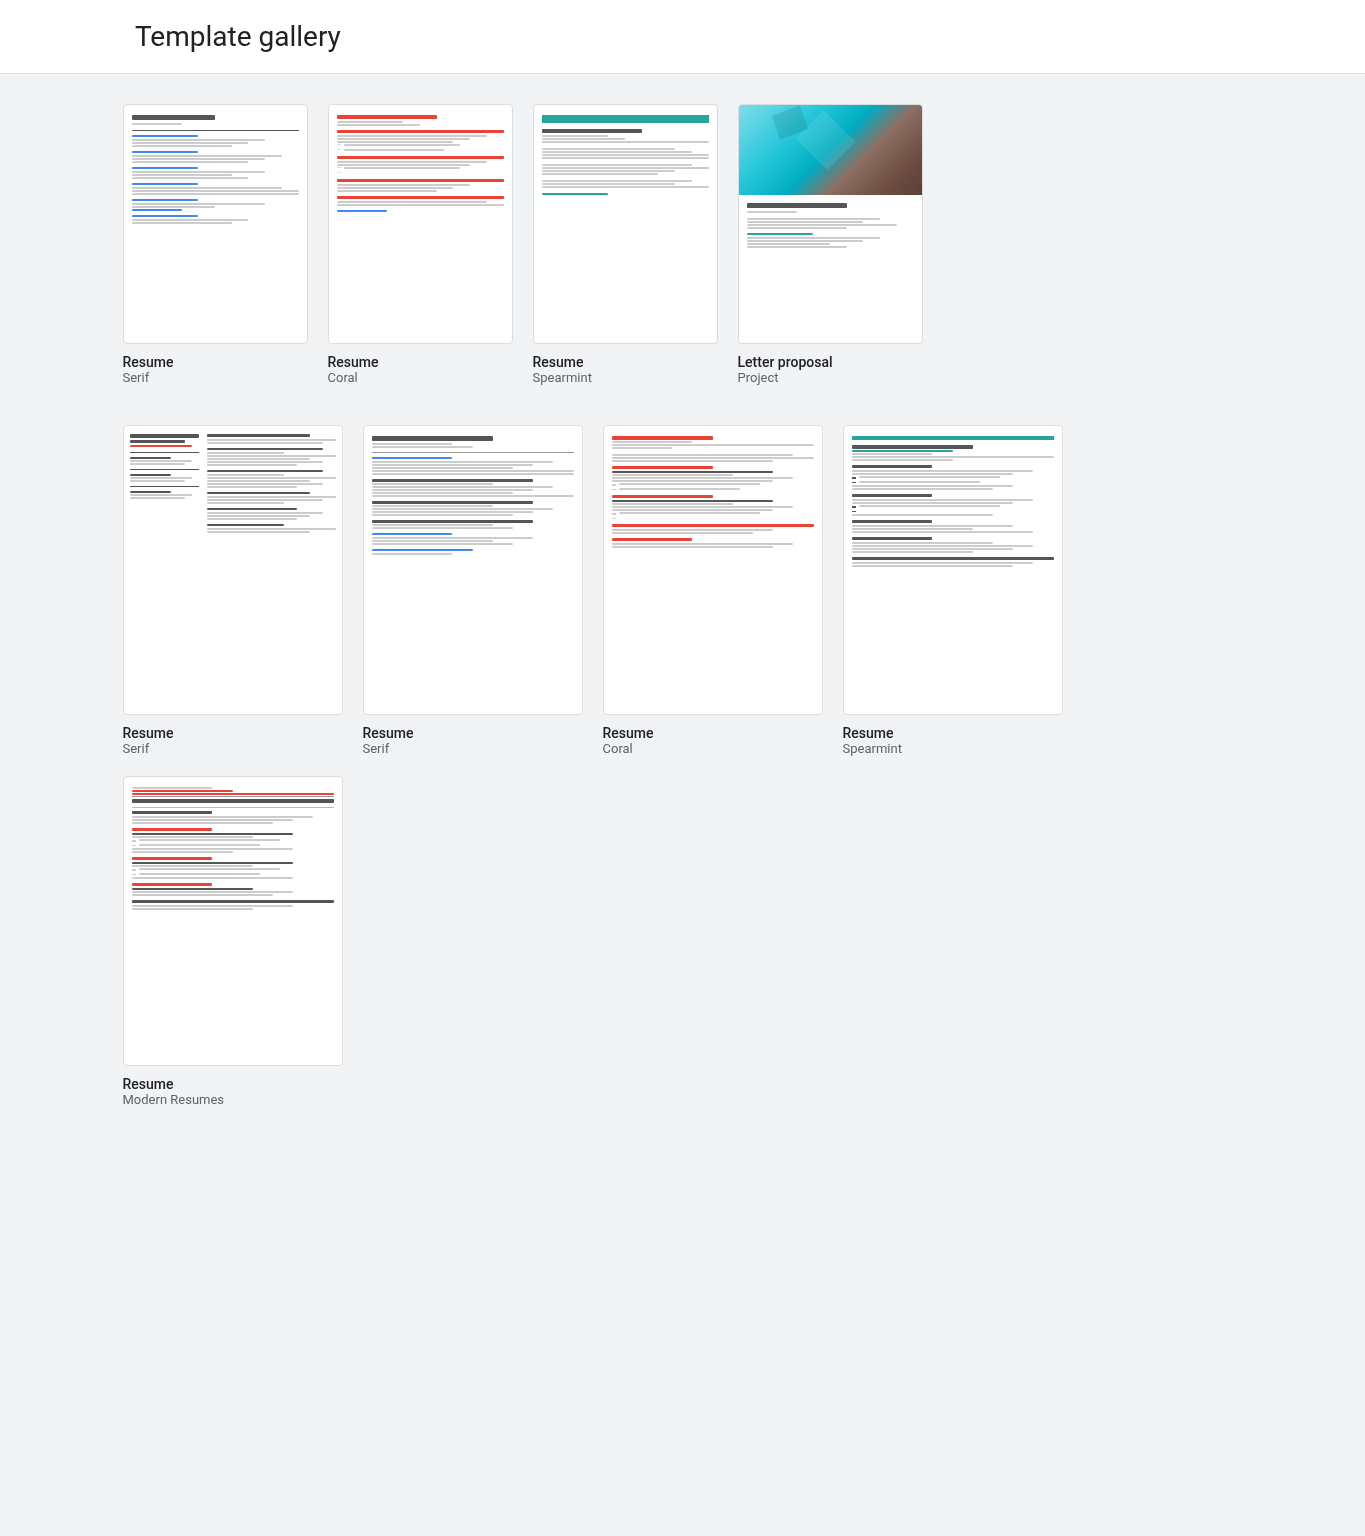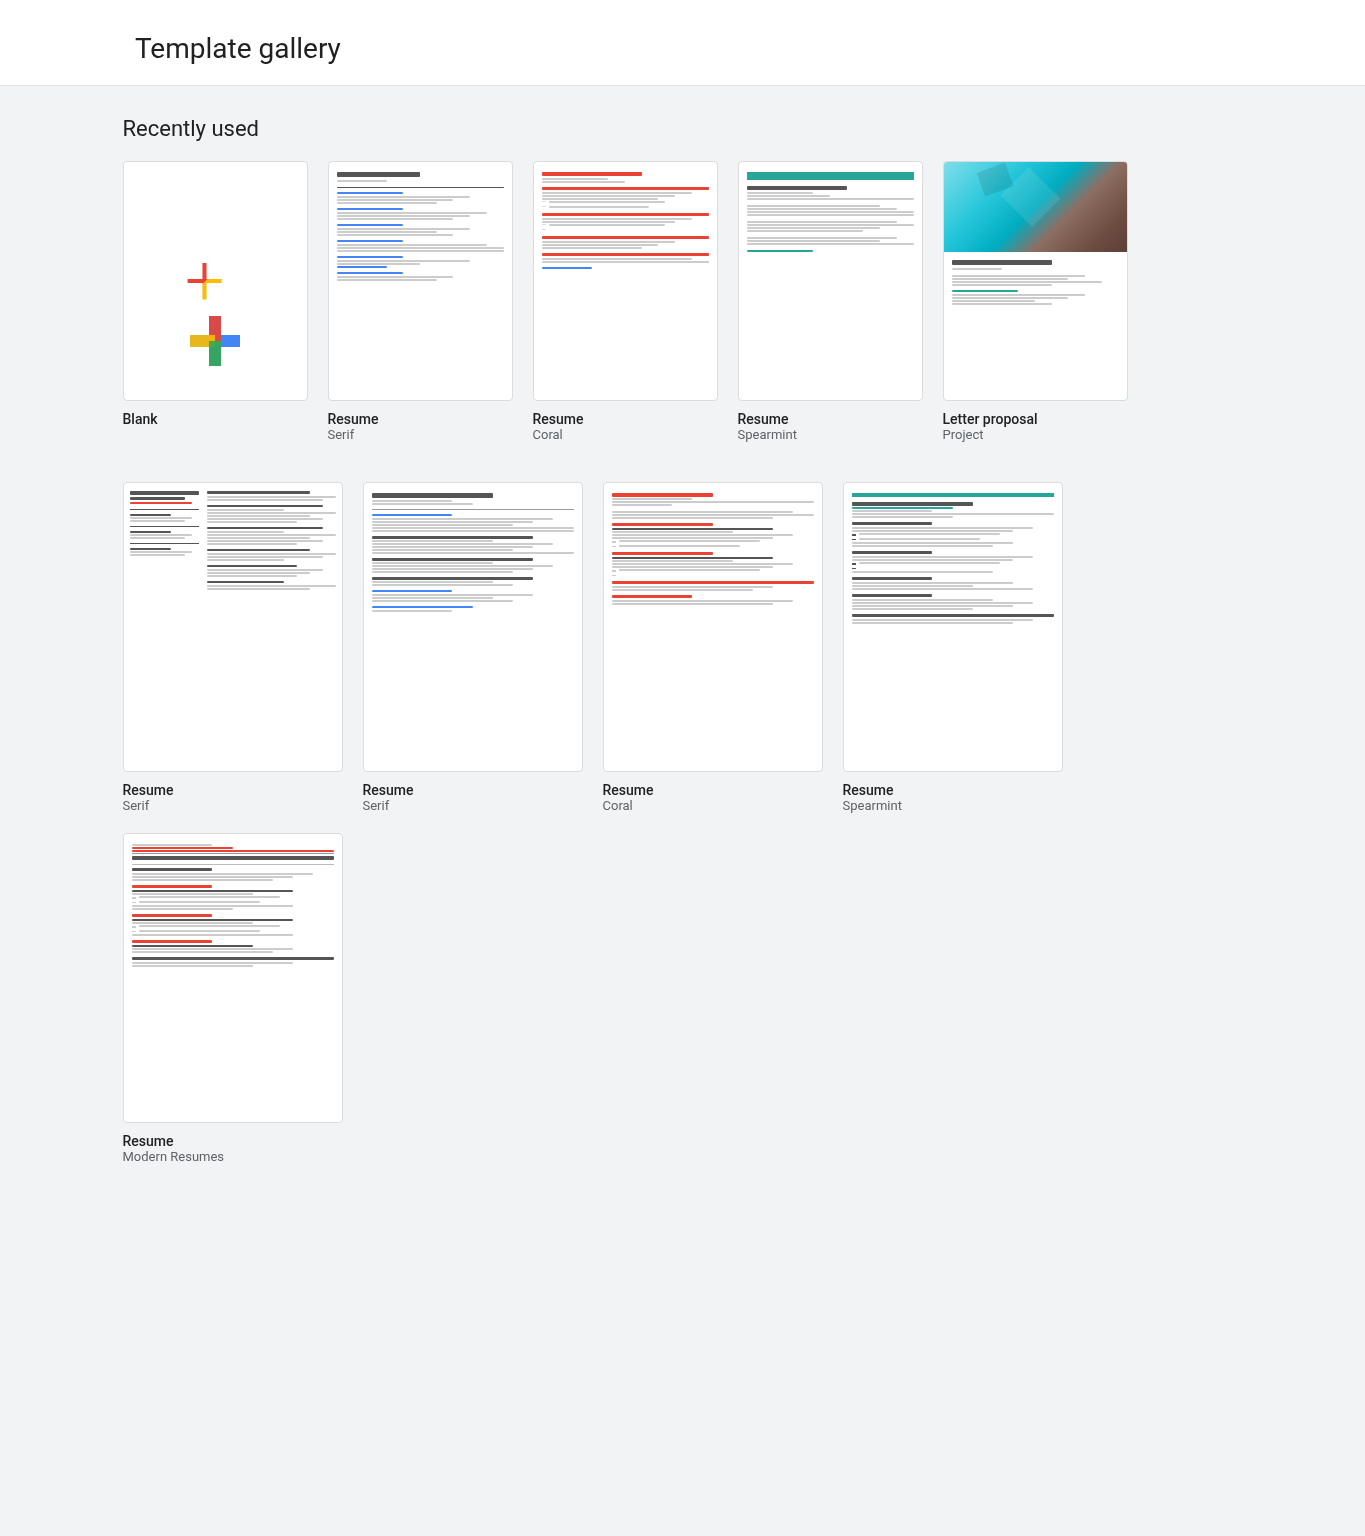--- a/index.html
+++ b/index.html
@@ -11,21 +11,20 @@
     }
     .page-header {
       background: #fff;
       padding: 20px 40px 20px 135px;
       border-bottom: 1px solid #e0e0e0;
     }
     .page-title {
       font-size: 28px;
       font-weight: 400;
       color: #202124;
-      margin-top: 12px;
     }
     .content {
       padding: 30px 40px;
       max-width: 1200px;
       margin: 0 auto;
     }
     .section {
       margin-bottom: 40px;
     }
     .section-title {
@@ -140,37 +139,22 @@
 </head>
 <body>
 
 <div class="page-header">
   <h1 class="page-title">Template gallery</h1>
 </div>
 
 <div class="content">
 
   <div class="section">
-    <div class="section-title">Recently used</div>
     <div class="templates-grid">
 
-      <div class="template-item">
-        <div class="template-thumbnail">
-          <div class="blank-plus">
-            <svg width="60" height="60" viewBox="0 0 60 60">
-              <rect x="24" y="5" width="12" height="50" fill="#4285f4"></rect>
-              <rect x="5" y="24" width="50" height="12" fill="#4285f4"></rect>
-              <rect x="24" y="5" width="12" height="25" fill="#ea4335" opacity="0.9"></rect>
-              <rect x="5" y="24" width="25" height="12" fill="#fbbc05" opacity="0.9"></rect>
-              <rect x="24" y="30" width="12" height="25" fill="#34a853" opacity="0.9"></rect>
-            </svg>
-          </div>
-        </div>
-        <div class="template-name">Blank</div>
-      </div>
 
       <div class="template-item">
         <div class="template-thumbnail serif-thumbnail">
           <div class="mini-doc">
             <div class="ml w50 h5 dk" style="margin-bottom:3px;"></div>
             <div class="ml w30" style="margin-bottom:5px;"></div>
             <div class="ml w100" style="background:#555;height:1px;margin-bottom:4px;"></div>
             <div class="ml w40 bl" style="margin-bottom:2px;"></div>
             <div class="ml w80" style="margin-bottom:1px;"></div>
             <div class="ml w70" style="margin-bottom:1px;"></div>

